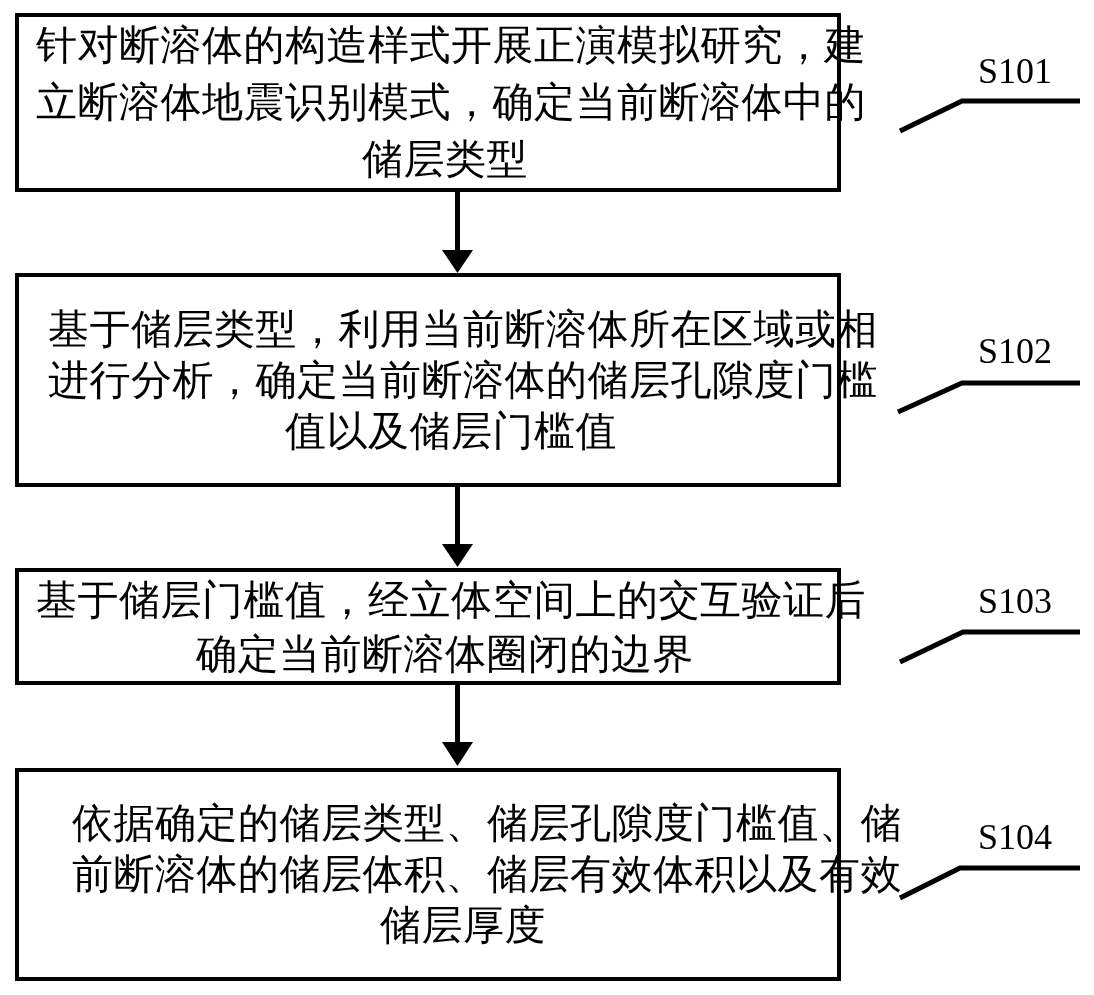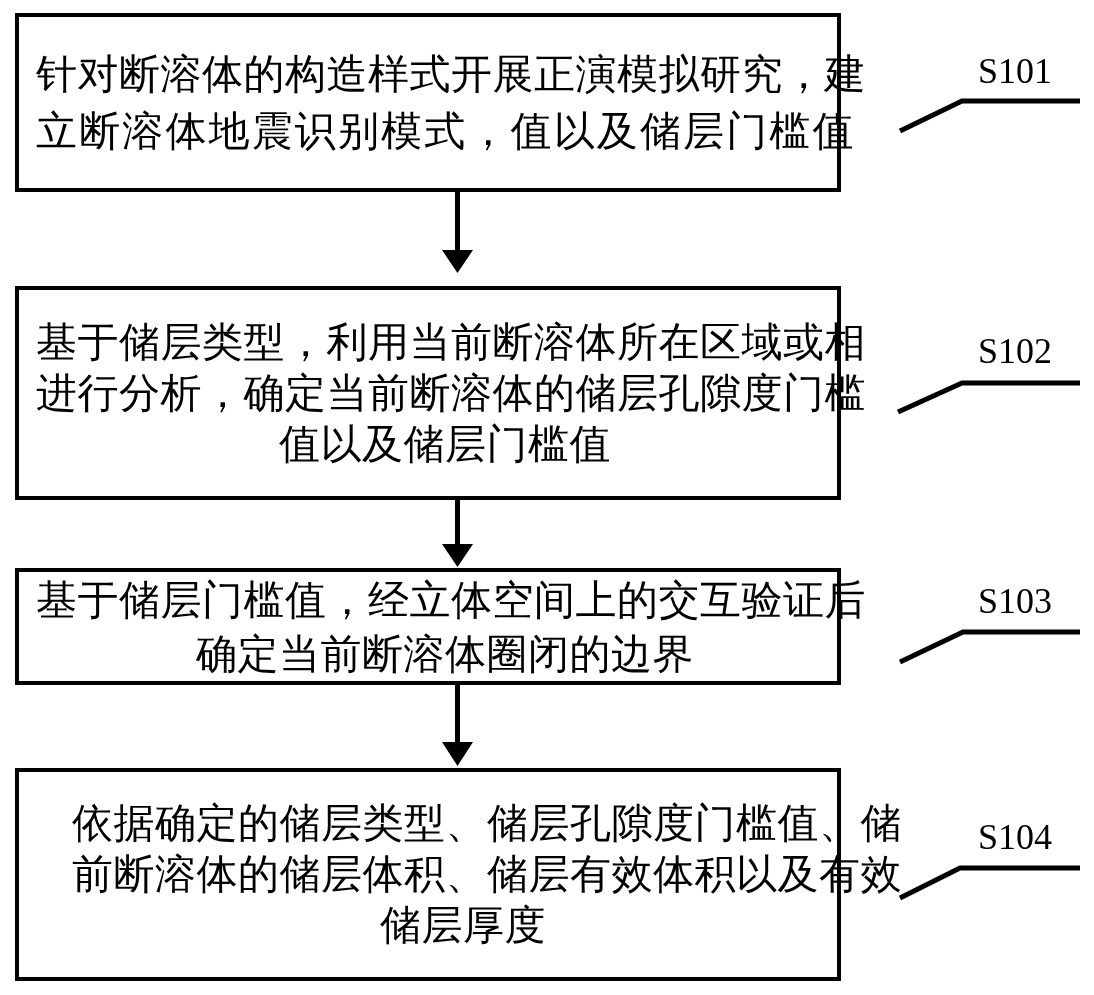--- a/index.html
+++ b/index.html
@@ -92,25 +92,26 @@
 
     <path d="M900,131 L962,101 L1080,101"></path>
     <path d="M898,412 L962,383 L1080,383"></path>
     <path d="M900,662 L963,632 L1080,632"></path>
     <path d="M900,898 L960,868 L1080,868"></path>
   </svg>
 
   <div class="box" style="top:13px;height:179px;--lh:57px;">
     <div class="box-text">
         <div class="line">针对断溶体的构造样式开展正演模拟研究，建</div>
-        <div class="line">立断溶体地震识别模式，值以及储层门槛值</div>
+        <div class="line">立断溶体地震识别模式，确定当前断溶体中的</div>
+        <div class="line last">储层类型</div>
       </div>
   </div>
 
-  <div class="box" style="top:286px;height:214px;--lh:51px;">
+  <div class="box" style="top:273px;height:214px;padding-left:12px;--lh:51px;">
     <div class="box-text">
         <div class="line">基于储层类型，利用当前断溶体所在区域或相</div>
         <div class="line">进行分析，确定当前断溶体的储层孔隙度门槛</div>
         <div class="line last">值以及储层门槛值</div>
       </div>
   </div>
 
   <div class="box" style="top:568px;height:117px;--lh:54px;">
     <div class="box-text">
         <div class="line">基于储层门槛值，经立体空间上的交互验证后</div>

